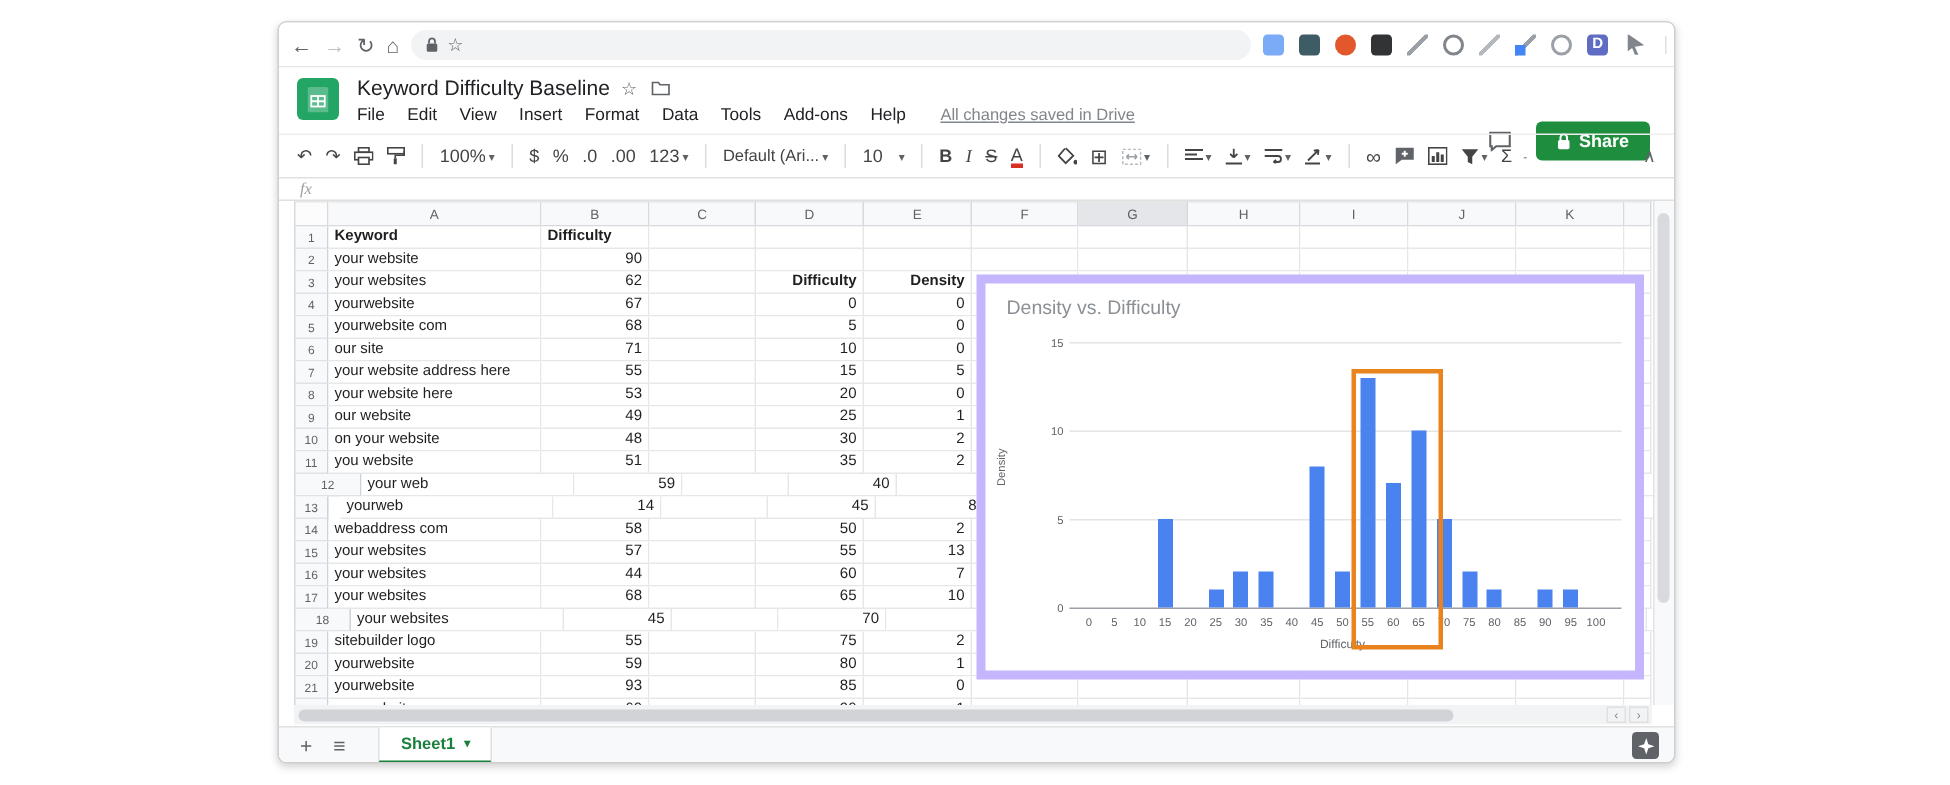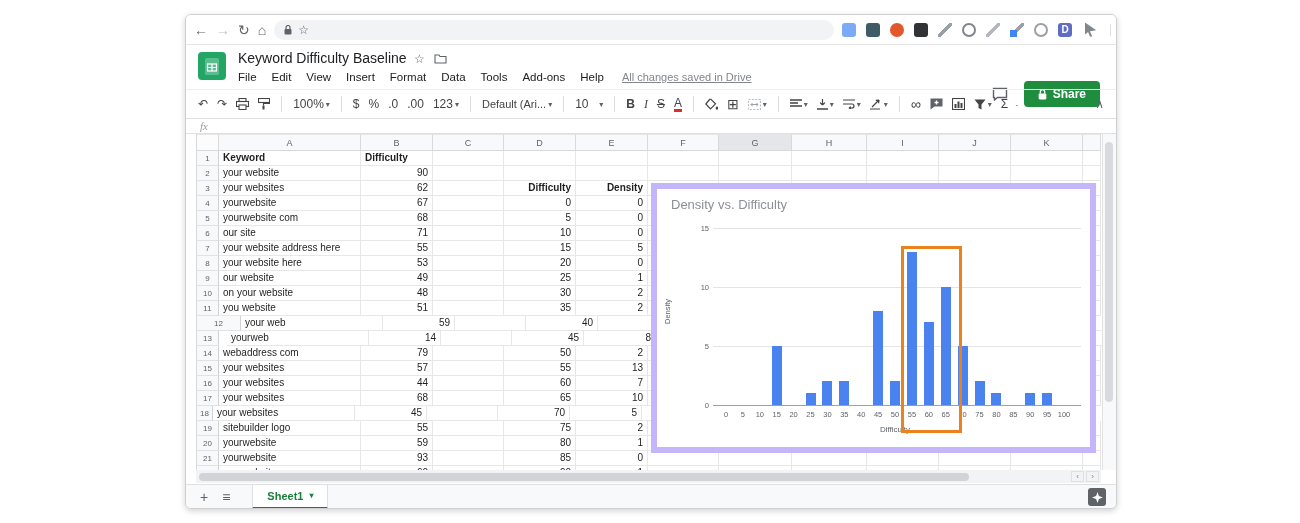--- a/index.html
+++ b/index.html
@@ -22,21 +22,21 @@
   .browser-menu i{display:block;height:2px;background:#9aa0a6;border-radius:1px;}
   
   .docs-header{position:absolute;left:0;top:30px;width:100%;height:44px;background:#fff;}
   .sheets-logo{position:absolute;left:12px;top:7px;width:28px;height:28px;background:#23a566;border-radius:4px;
     display:flex;align-items:center;justify-content:center;}
   .doc-title{position:absolute;left:52px;top:5px;font-size:14px;color:#202124;}
   .title-star{position:absolute;top:7px;font-size:12px;color:#5f6368;}
   .title-folder{position:absolute;top:8px;}
   .menu-row{position:absolute;left:52px;top:26px;display:flex;gap:15px;font-size:11.5px;color:#202124;}
   .menu-item{cursor:pointer;}
-  .saved-status{font-size:11px;color:#80868b;text-decoration:underline;margin-left:3px;cursor:pointer;}
+  .saved-status{font-size:11px;color:#80868b;text-decoration:underline;margin-left:8px;cursor:pointer;}
   .header-right{position:absolute;right:16px;top:36px;display:flex;align-items:center;gap:16px;}
   .share-btn{background:#1e8e3e;border:none;border-radius:4px;height:26px;padding:0 14px;display:flex;
     align-items:center;gap:6px;color:#fff;font-size:12px;font-weight:bold;cursor:pointer;
     font-family:"Liberation Sans", sans-serif;}
   
   .toolbar{position:absolute;left:0;top:74px;width:100%;height:30px;border-top:1px solid #eee;
     border-bottom:1px solid #e0e0e0;display:flex;align-items:center;padding:0 12px;box-sizing:border-box;
     gap:9px;color:#444;font-size:12px;}
   .tb{cursor:pointer;color:#444;display:inline-flex;align-items:center;gap:2px;white-space:nowrap;}
   .tb .dd{font-size:8px;color:#5f6368;}
@@ -494,21 +494,21 @@
         <div class="cell" style="width: 73px;"></div>
         <div class="cell" style="width: 75px;"></div>
         <div class="cell" style="width: 72px;"></div>
         <div class="cell" style="width: 72px;"></div>
         <div class="cell" style="width: 72px;"></div>
         <div class="cell" style="width: 18px;"></div>
       </div>
       <div class="grow">
         <div class="gut" style="width: 23px;">14</div>
         <div class="cell" style="width: 142px;">webaddress com</div>
-        <div class="cell num" style="width: 72px;">79</div>
+        <div class="cell num" style="width: 72px;">58</div>
         <div class="cell" style="width: 71px;"></div>
         <div class="cell num" style="width: 72px;">50</div>
         <div class="cell num" style="width: 72px;">2</div>
         <div class="cell" style="width: 71px;"></div>
         <div class="cell" style="width: 73px;"></div>
         <div class="cell" style="width: 75px;"></div>
         <div class="cell" style="width: 72px;"></div>
         <div class="cell" style="width: 72px;"></div>
         <div class="cell" style="width: 72px;"></div>
         <div class="cell" style="width: 18px;"></div>
@@ -552,21 +552,21 @@
         <div class="cell num" style="width: 72px;">10</div>
         <div class="cell" style="width: 71px;"></div>
         <div class="cell" style="width: 73px;"></div>
         <div class="cell" style="width: 75px;"></div>
         <div class="cell" style="width: 72px;"></div>
         <div class="cell" style="width: 72px;"></div>
         <div class="cell" style="width: 72px;"></div>
         <div class="cell" style="width: 18px;"></div>
       </div>
       <div class="grow">
-        <div class="gut" style="width: 17px;">18</div>
+        <div class="gut" style="width: 38px;">18</div>
         <div class="cell" style="width: 142px;">your websites</div>
         <div class="cell num" style="width: 72px;">45</div>
         <div class="cell" style="width: 71px;"></div>
         <div class="cell num" style="width: 72px;">70</div>
         <div class="cell num" style="width: 72px;">5</div>
         <div class="cell" style="width: 71px;"></div>
         <div class="cell" style="width: 73px;"></div>
         <div class="cell" style="width: 75px;"></div>
         <div class="cell" style="width: 72px;"></div>
         <div class="cell" style="width: 72px;"></div>

